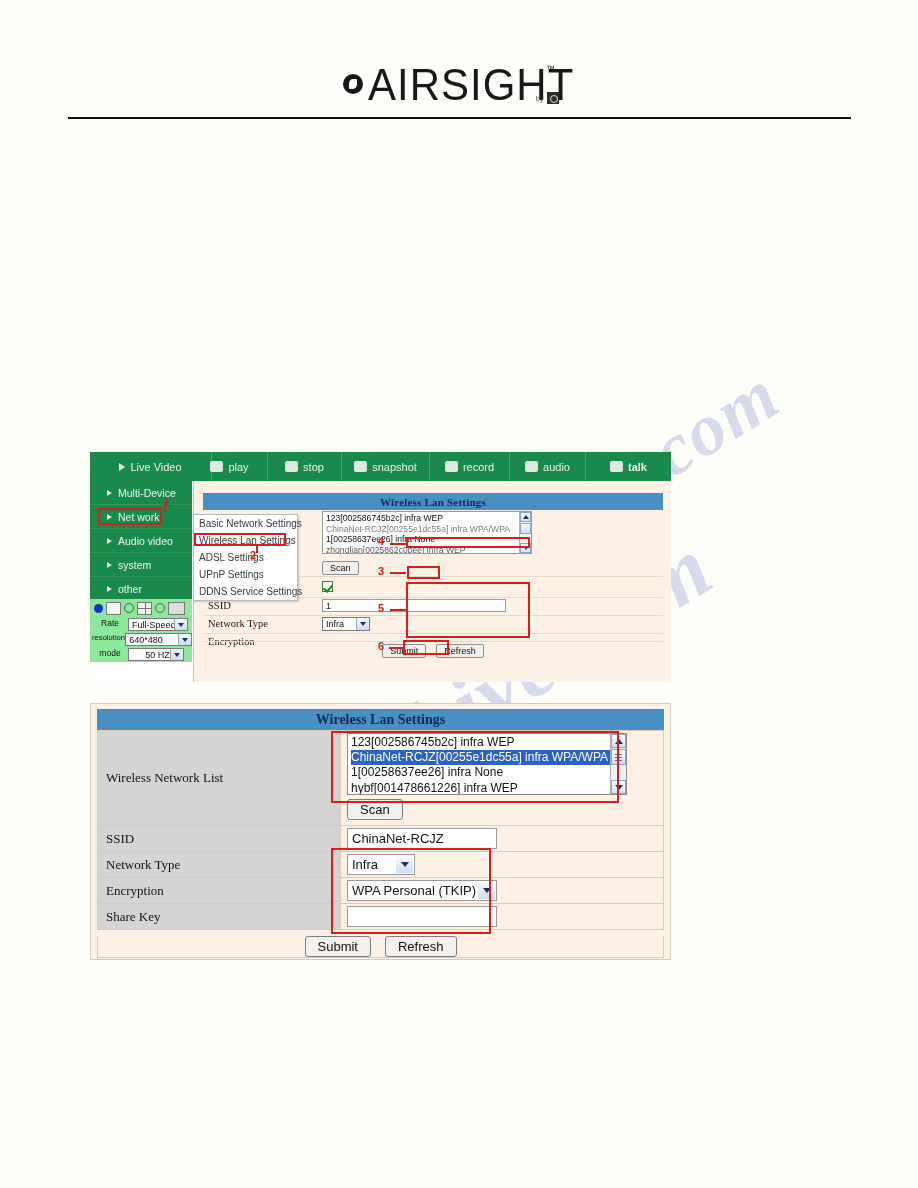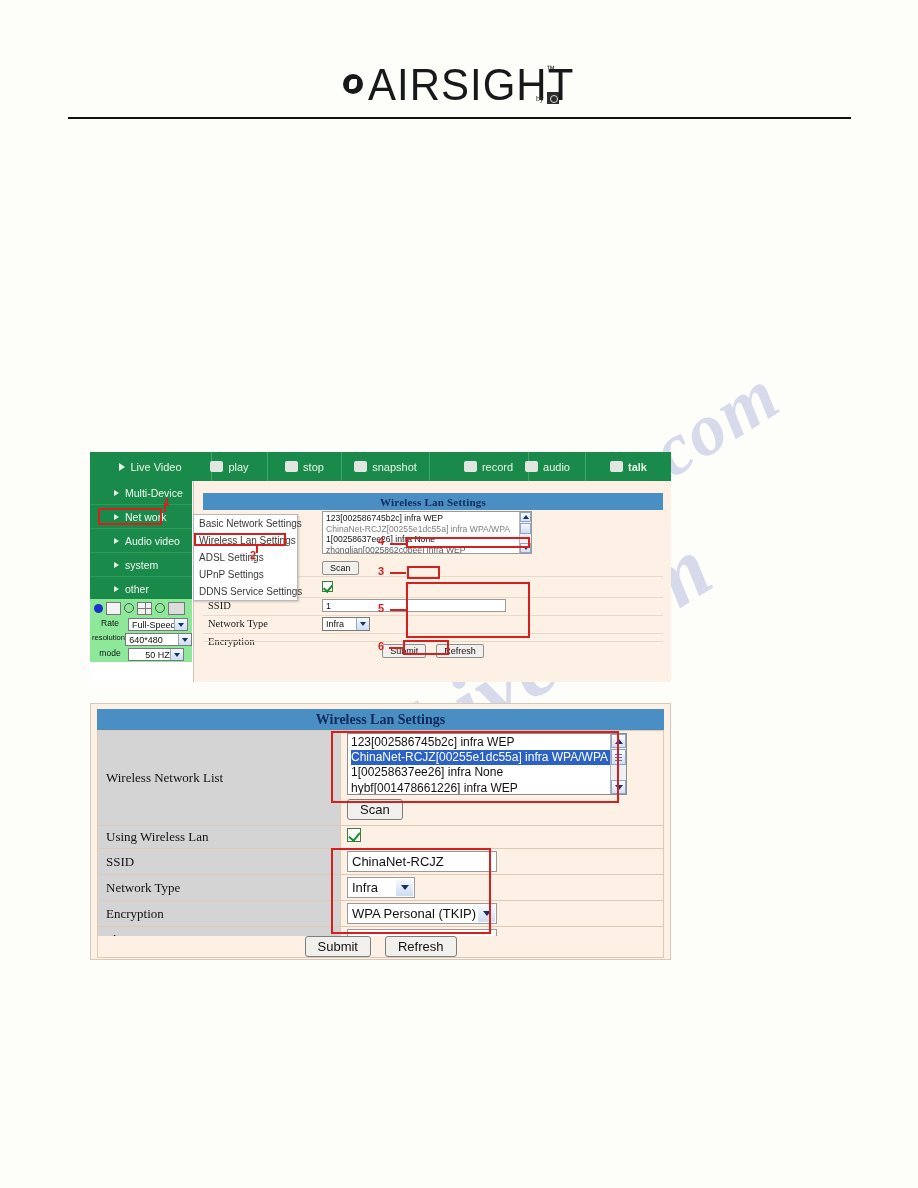--- a/index.html
+++ b/index.html
@@ -59,21 +59,21 @@
   .shot1 .toolbar{position:absolute;left:0;top:0;width:581px;height:29px;background:#1a8a4a;}
   .tb-item{position:absolute;top:0;height:29px;color:#eaf5ec;font-size:11px;
     display:flex;align-items:center;justify-content:center;gap:5px;
     border-right:1px solid #3fa76a;box-sizing:border-box;}
   .tb-ico{width:13px;height:11px;background:#dfe7e0;border-radius:2px;display:inline-block;
     position:relative;flex:none;}
   .tri{width:0;height:0;border-left:6px solid #e9f3ec;border-top:4px solid transparent;
     border-bottom:4px solid transparent;display:inline-block;}
 
   .sidebar{position:absolute;left:0;top:29px;width:102px;height:118px;background:#1a8a4a;}
-  .sb-item{height:24px;display:flex;align-items:center;gap:6px;padding-left:24px;
+  .sb-item{height:24px;display:flex;align-items:center;gap:6px;padding-left:17px;
     color:#f0f7f2;font-size:10.5px;border-bottom:1px solid #2e9a59;box-sizing:border-box;
     position:relative;}
   .sb-item .tri{border-left-width:5px;border-top-width:3.5px;border-bottom-width:3.5px;}
 
   .ctrlbar{position:absolute;left:0;top:147px;width:102px;height:18px;background:#8ee89a;
     display:flex;align-items:center;gap:3px;padding-left:4px;box-sizing:border-box;}
   .ctrlbar .dot{width:9px;height:9px;border-radius:50%;background:#1833c8;}
   .ctrlbar .sq{width:13px;height:11px;border:1px solid #777;background:#f3f3f3;}
   .ctrlbar .ring{width:8px;height:8px;border-radius:50%;border:1.5px solid #555;}
   .ctrlbar .quad{width:13px;height:11px;border:1px solid #777;background:#f3f3f3;position:relative;}
@@ -212,21 +212,21 @@
       <span>play</span>
     </div>
     <div class="tb-item" style="left:178px;width:74px;">
       <span class="tb-ico"></span>
       <span>stop</span>
     </div>
     <div class="tb-item" style="left:252px;width:88px;">
       <span class="tb-ico"></span>
       <span>snapshot</span>
     </div>
-    <div class="tb-item" style="left:359px;width:80px;">
+    <div class="tb-item" style="left:340px;width:80px;">
       <span class="tb-ico"></span>
       <span>record</span>
     </div>
     <div class="tb-item" style="left:420px;width:76px;">
       <span class="tb-ico"></span>
       <span>audio</span>
     </div>
     <div class="tb-item" style="left:496px;width:85px;border-right:none;font-weight:bold;">
       <span class="tb-ico"></span>
       <span>talk</span>
@@ -405,26 +405,20 @@
             </div>
             <div class="p2-sthumb"></div>
             <div class="p2-sbtn" style="position:absolute;bottom:0;left:0;width:100%;">
               <span style="width:0;height:0;border-left:4px solid transparent;border-right:4px solid transparent;border-top:5px solid #13306b;"></span>
             </div>
           </div>
         </div>
         <div style="margin:4px 0 3px 0;">
           <span class="p2-btn">Scan</span>
         </div>
-      </td>
-    </tr>
-    <tr>
-      <td class="lab">Using Wireless Lan</td>
-      <td class="val">
-        <span class="p2-chk"></span>
       </td>
     </tr>
     <tr>
       <td class="lab">SSID</td>
       <td class="val">
         <span class="p2-txt">ChinaNet-RCJZ</span>
       </td>
     </tr>
     <tr>
       <td class="lab">Network Type</td>

